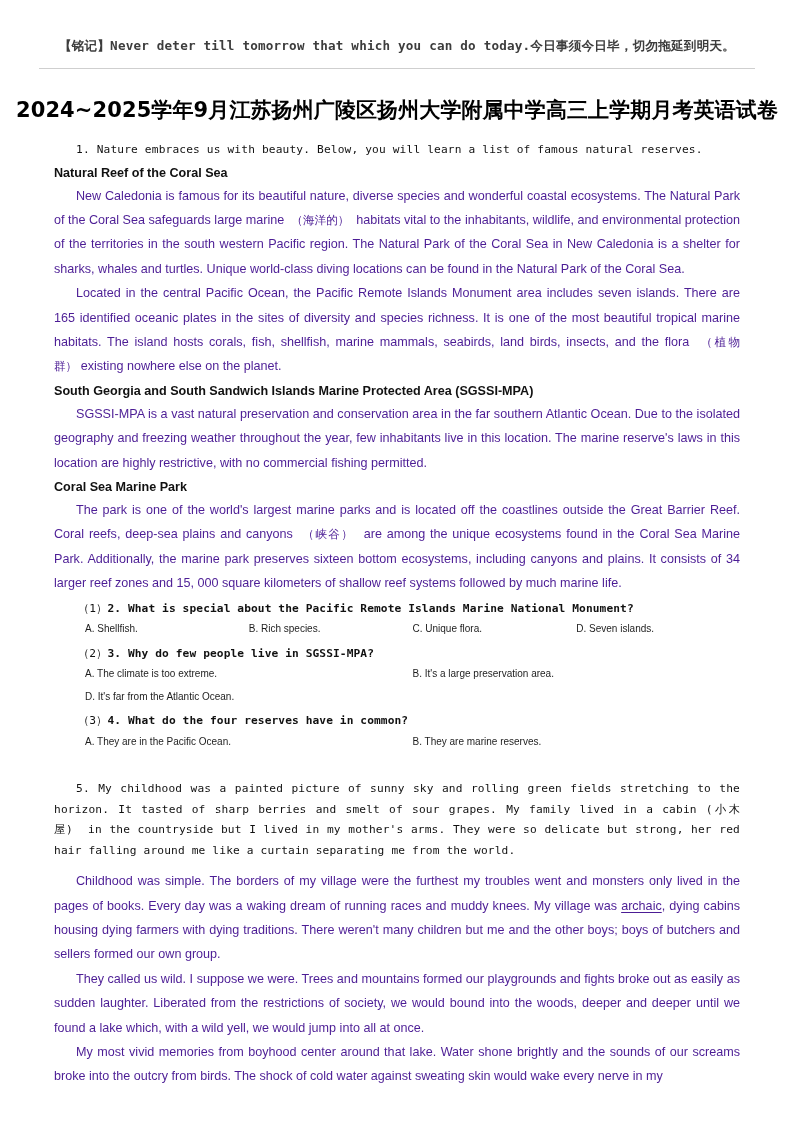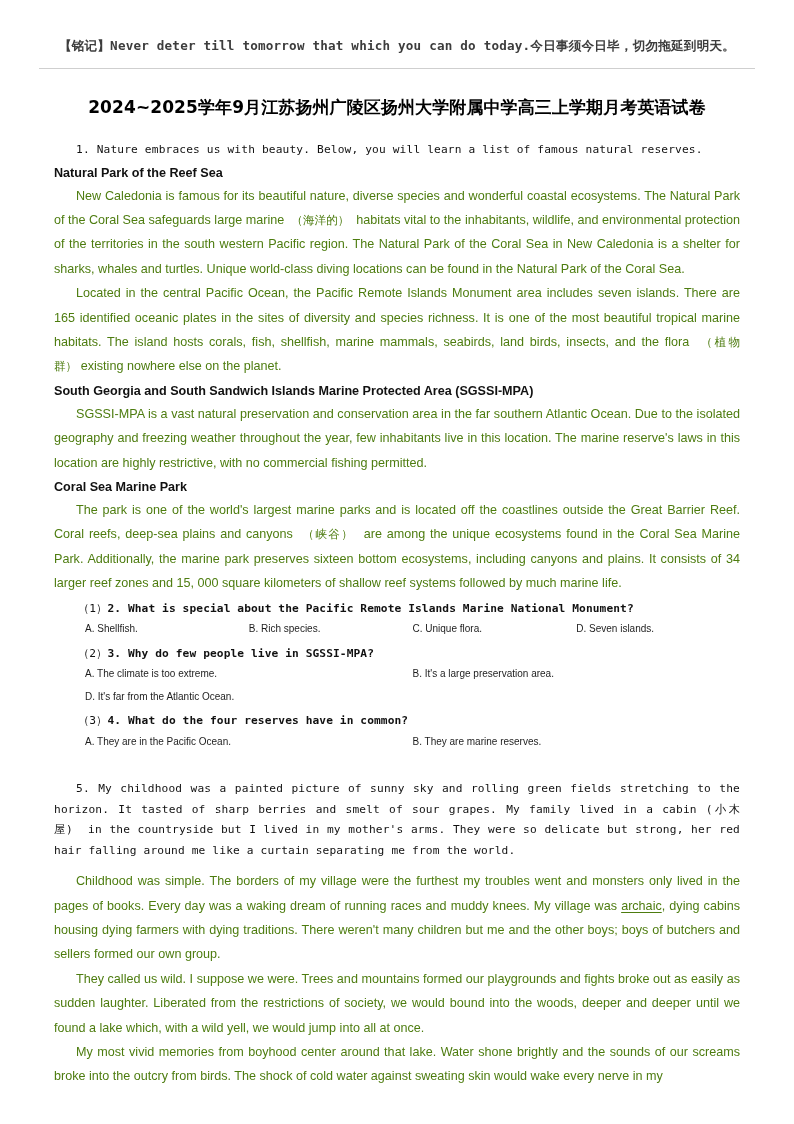--- a/index.html
+++ b/index.html
@@ -50,21 +50,21 @@
   }
 
   
   .doc-title {
     position: absolute;
     left: 0;
     top: 96px;
     width: 794px;
     text-align: center;
     font-family: "DejaVu Sans", "Liberation Sans", sans-serif;
-    font-size: 17px;
+    font-size: 21px;
     font-weight: bold;
     color: #000;
     letter-spacing: 0.1px;
   }
 
   
   .content {
     position: absolute;
     left: 54px;
     top: 140px;
@@ -95,21 +95,21 @@
     color: #111;
     line-height: 21px;
     margin: 2px 0 0 0;
   }
 
   
   .para {
     font-family: "Liberation Sans", sans-serif;
     font-size: 12.6px;
     line-height: 24.4px;
-    color: #4d7c0f;
+    color: #4c1d95;
     text-indent: 22px;
     margin: 0;
     text-align: justify;
     text-justify: inter-word;
   }
   .para .gloss {
     font-family: "DejaVu Sans", "Liberation Sans", sans-serif;
     font-size: 11.6px;
   }
   .para u {
@@ -162,21 +162,21 @@
     <span class="banner-text">【铭记】Never deter till tomorrow that which you can do today.今日事须今日毕，切勿拖延到明天。</span>
   </div>
   <div class="banner-rule"></div>
 
   <div class="doc-title">2024~2025学年9月江苏扬州广陵区扬州大学附属中学高三上学期月考英语试卷</div>
 
   <div class="content">
 
     <div class="mono mono-block indent">1. Nature embraces us with beauty. Below, you will learn a list of famous natural reserves.</div>
 
-    <div class="subhead">Natural Park of the Reef Sea</div>
+    <div class="subhead">Natural Reef of the Coral Sea</div>
     <p class="para"><span>New Caledonia is famous for its beautiful nature, diverse species and wonderful coastal ecosystems. The Natural Park of the Coral Sea safeguards large marine</span>&nbsp;&nbsp;<span class="gloss">（海洋的）</span>&nbsp;&nbsp;<span>habitats vital to the inhabitants, wildlife, and environmental protection of the territories in the south western Pacific region. The Natural Park of the Coral Sea in New Caledonia is a shelter for sharks, whales and turtles. Unique world-class diving locations can be found in the Natural Park of the Coral Sea.</span></p>
 
     <p class="para"><span>Located in the central Pacific Ocean, the Pacific Remote Islands Monument area includes seven islands. There are 165 identified oceanic plates in the sites of diversity and species richness. It is one of the most beautiful tropical marine habitats. The island hosts corals, fish, shellfish, marine mammals, seabirds, land birds, insects, and the flora</span>&nbsp;&nbsp;<span class="gloss">（植物群）</span>&nbsp;<span>existing nowhere else on the planet.</span></p>
 
     <div class="subhead">South Georgia and South Sandwich Islands Marine Protected Area (SGSSI-MPA)</div>
     <p class="para"><span>SGSSI-MPA is a vast natural preservation and conservation area in the far southern Atlantic Ocean. Due to the isolated geography and freezing weather throughout the year, few inhabitants live in this location. The marine reserve's laws in this location are highly restrictive, with no commercial fishing permitted.</span></p>
 
     <div class="subhead">Coral Sea Marine Park</div>
     <p class="para"><span>The park is one of the world's largest marine parks and is located off the coastlines outside the Great Barrier Reef. Coral reefs, deep-sea plains and canyons</span>&nbsp;&nbsp;<span class="gloss">（峡谷）</span>&nbsp;&nbsp;<span>are among the unique ecosystems found in the Coral Sea Marine Park. Additionally, the marine park preserves sixteen bottom ecosystems, including canyons and plains. It consists of 34 larger reef zones and 15, 000 square kilometers of shallow reef systems followed by much marine life.</span></p>
 

